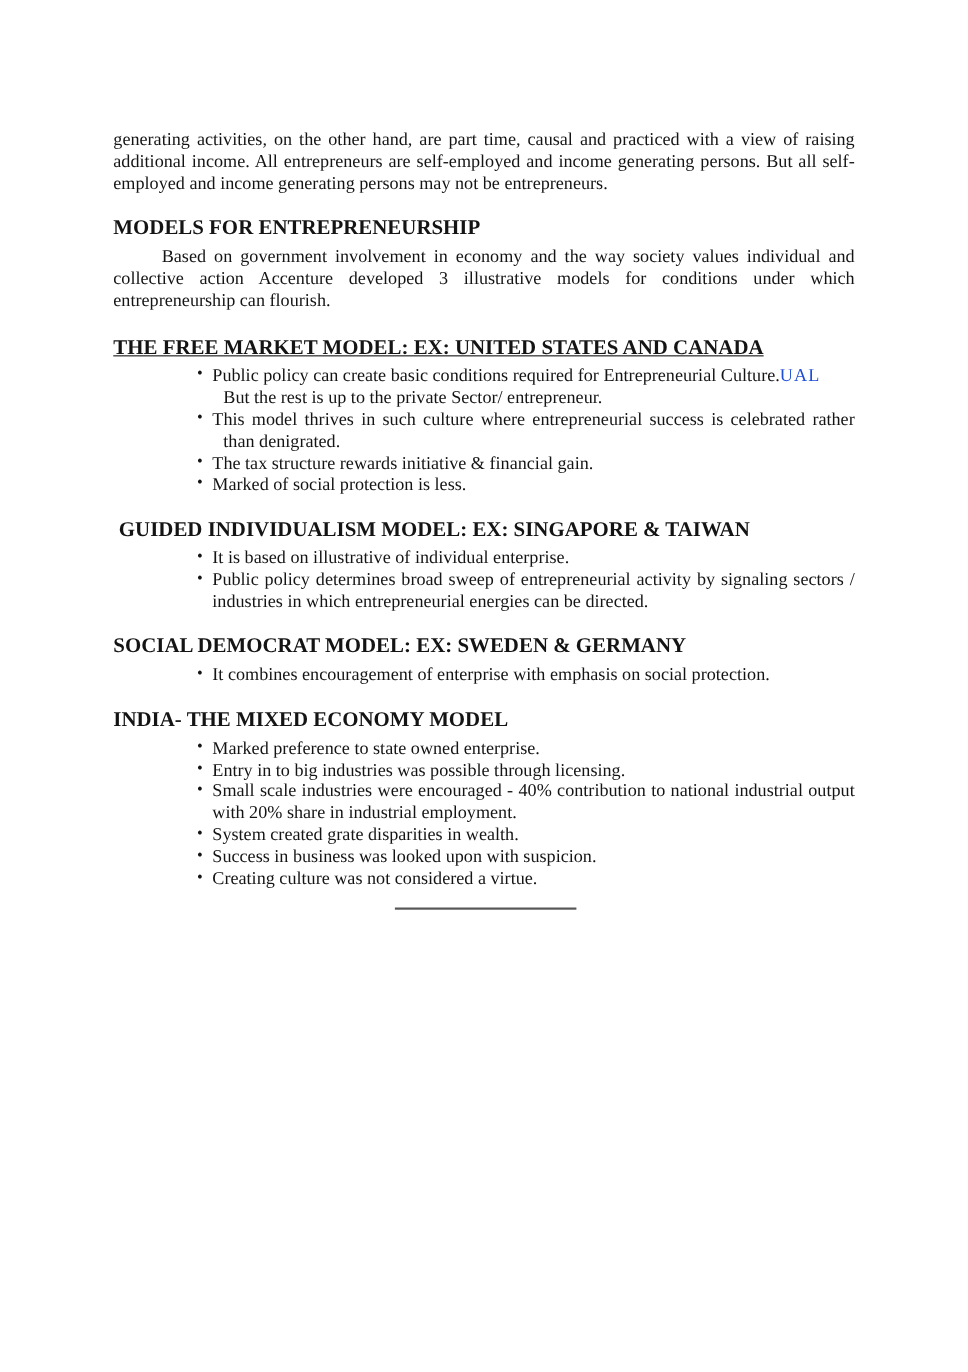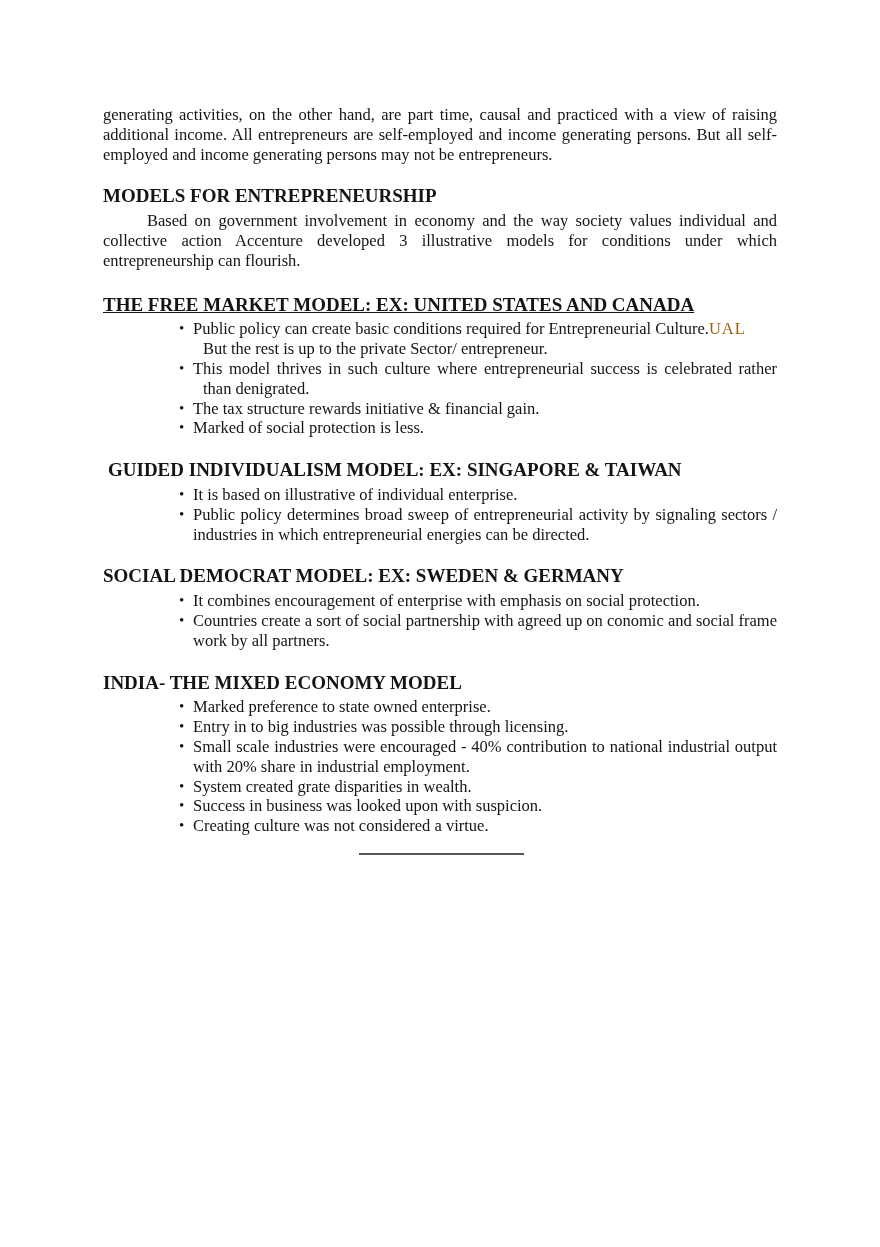--- a/index.html
+++ b/index.html
@@ -1,20 +1,20 @@
 <!DOCTYPE html>
 <html><head>
 <meta charset="utf-8">
 <style>
   html, body { margin: 0; padding: 0; background: #ffffff; }
   .page {
     position: relative;
     width: 880px;
     height: 1167px;
-    margin: 0 auto;
+    margin: 12px auto;
     background: #ffffff;
     box-sizing: border-box;
     padding: 105px 103px 0 103px;
     font-family: "Liberation Serif", "DejaVu Serif", serif;
     font-size: 16.5px;
     line-height: 1.2;
     color: #141414;
     overflow: hidden;
   }
   .para { margin: 0; }
@@ -44,21 +44,21 @@
   }
   .bullets li::before {
     content: "\2022";
     position: absolute;
     left: 76px;
     top: 0;
     text-indent: 0;
     font-size: 15px;
   }
   .ghost {
-    color: #a16207;
+    color: #1d4ed8;
     letter-spacing: 1px;
   }
   .divider {
     width: 165px;
     height: 0;
     border-top: 2px solid #575757;
     margin: 17px auto 0 auto;
     position: relative;
     left: 1px;
   }
@@ -105,23 +105,20 @@
       </li>
     </ul>
   </section>
 
   <section>
     <h2 class="heading">SOCIAL DEMOCRAT MODEL: EX: SWEDEN &amp; GERMANY</h2>
     <ul class="bullets">
       <li>
         <span>It combines encouragement of enterprise with emphasis on social protection.</span>
       </li>
-      <li>
-        <span>Countries create a sort of social partnership with agreed up on conomic and social frame work by all partners.</span>
-      </li>
     </ul>
   </section>
 
   <section>
     <h2 class="heading">INDIA- THE MIXED ECONOMY MODEL</h2>
     <ul class="bullets">
       <li>
         <span>Marked preference to state owned enterprise.</span>
       </li>
       <li>

